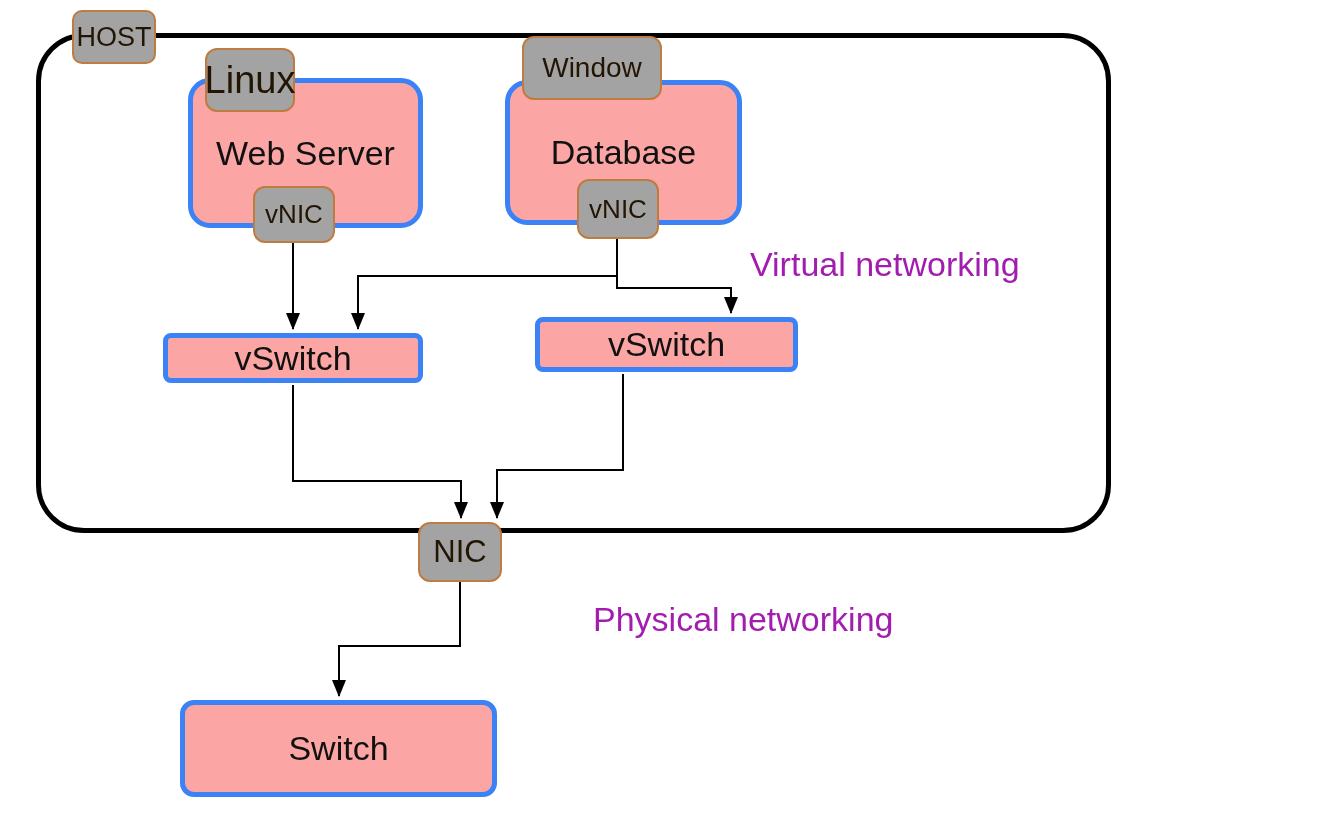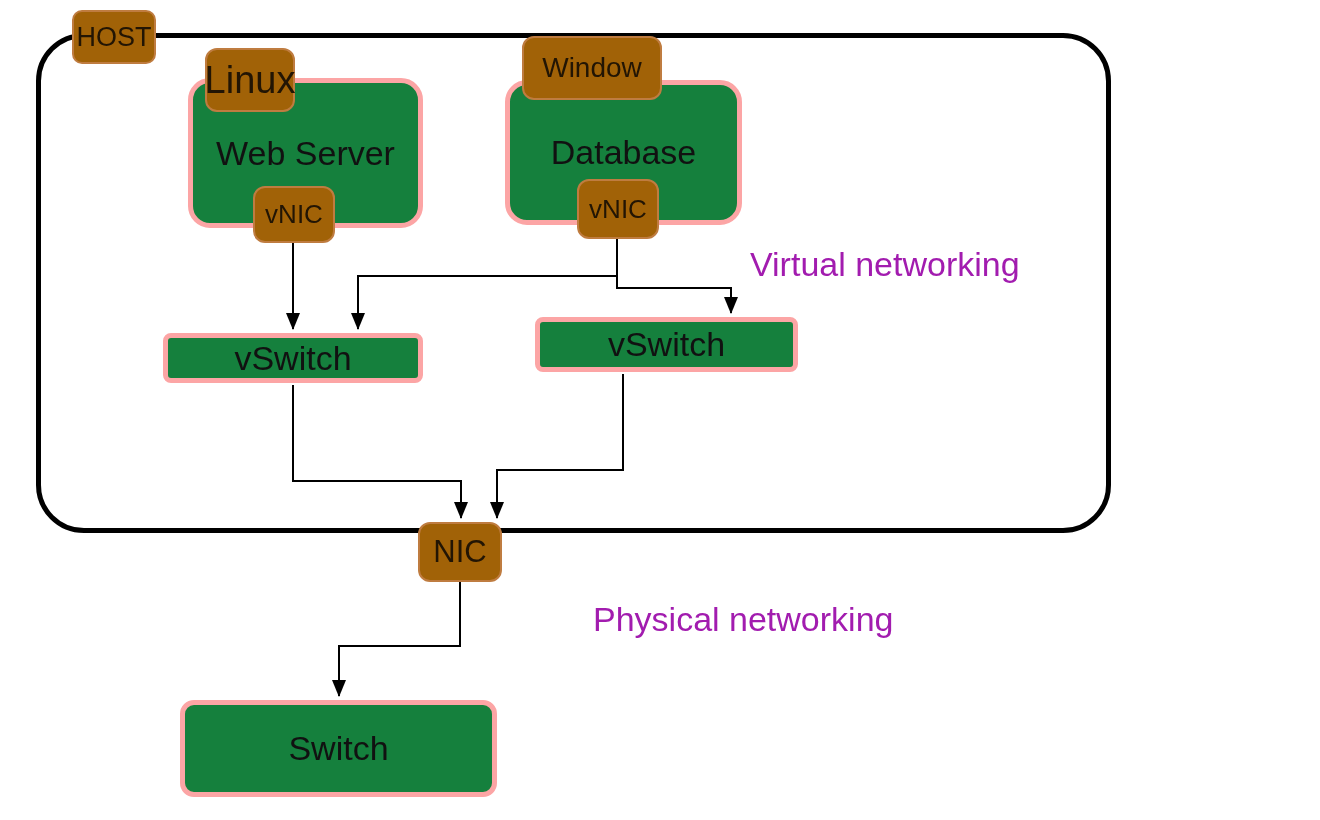--- a/index.html
+++ b/index.html
@@ -14,22 +14,22 @@
   .stage {
     position: relative;
     width: 1320px;
     height: 820px;
     background: #ffffff;
   }
 
   
   .node-box {
     position: absolute;
-    background: #15803d;
-    border: 5px solid #fca5a5;
+    background: #fca5a5;
+    border: 5px solid #3b82f6;
     box-sizing: border-box;
     display: flex;
     align-items: center;
     justify-content: center;
     color: #111111;
     z-index: 2;
   }
   .host-box {
     position: absolute;
     left: 36px; top: 33px;
@@ -38,21 +38,21 @@
     border-radius: 48px;
     box-sizing: border-box;
     background: transparent;
     z-index: 1;
   }
   .node-label { white-space: nowrap; }
 
   
   .badge {
     position: absolute;
-    background: #a16207;
+    background: #a3a3a3;
     border: 2px solid #bf7c40;
     border-radius: 12px;
     box-sizing: border-box;
     display: flex;
     align-items: center;
     justify-content: center;
     color: #221504;
     z-index: 5;
   }
 

